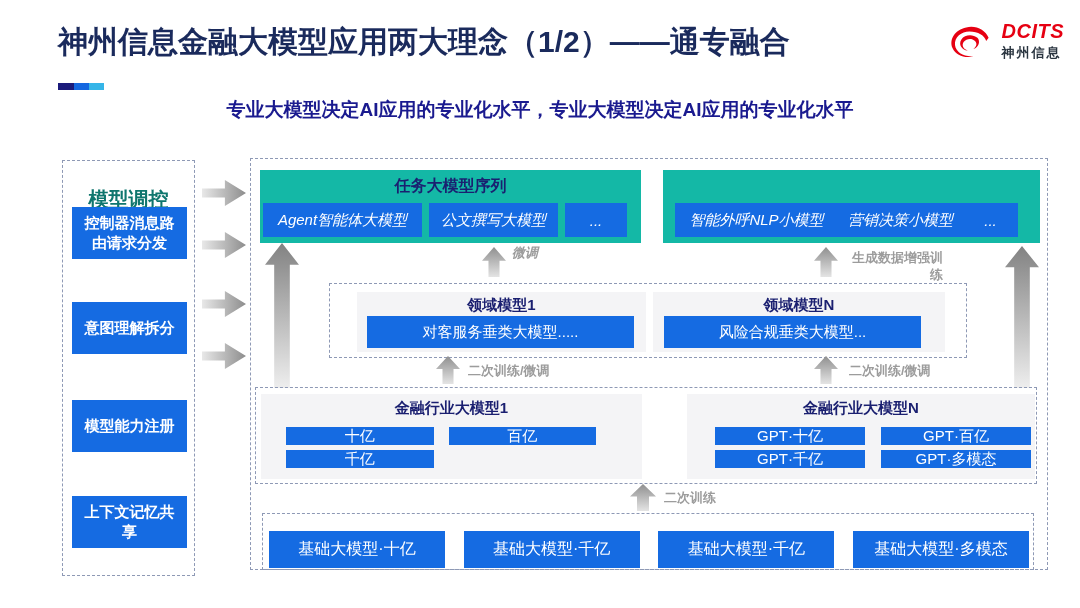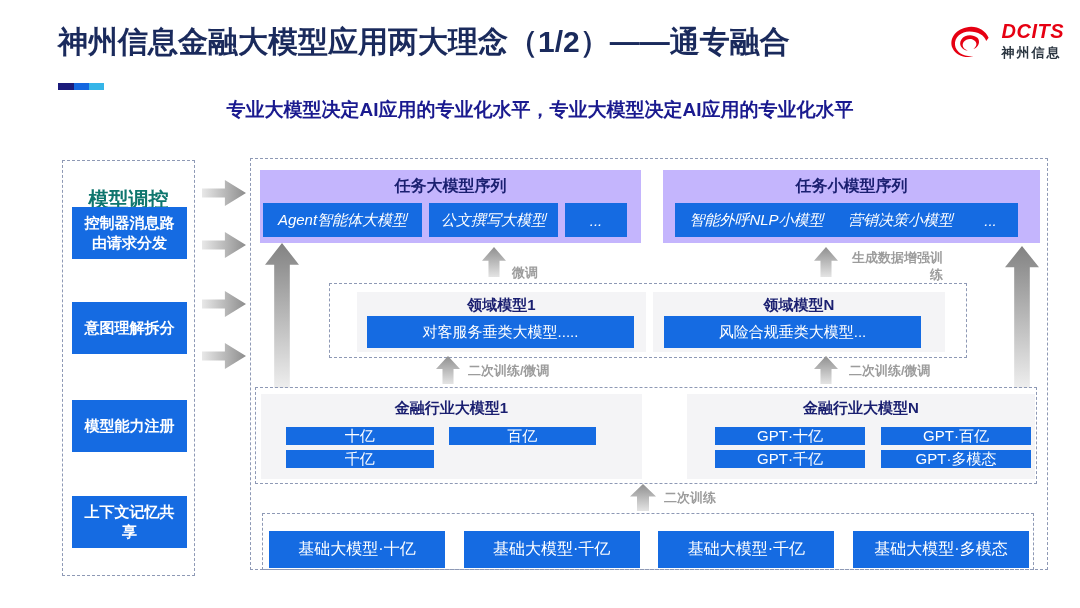--- a/index.html
+++ b/index.html
@@ -40,30 +40,30 @@
                  background:linear-gradient(to bottom,#828282,#EEEEEE);
                  clip-path:polygon(50% 0,100% 15%,73% 15%,73% 100%,27% 100%,27% 15%,0 15%); }
   .ta-left { left:265px; top:243px; height:145px; }
   .ta-right { left:1005px; top:246px; height:142px; }
   .ua-finetune { left:482px; top:247px; }
   .ua-gen { left:814px; top:247px; }
   .ua-sec1 { left:436px; top:356px; height:28px; }
   .ua-sec2 { left:814px; top:356px; height:28px; }
   .ua-retrain { left:630px; top:484px; height:27px; width:26px; }
   .alabel { position:absolute; font-size:13px; font-weight:bold; color:#9C9C9C; }
-  .lbl-finetune { left:512px; top:264px; }
+  .lbl-finetune { left:512px; top:244px;font-style:italic; }
   .lbl-gen { left:843px; top:250px; width:100px; text-align:right; line-height:1.3; }
   .lbl-sec1 { left:468px; top:362px; }
   .lbl-sec2 { left:849px; top:362px; }
   .lbl-retrain { left:664px; top:489px; }
 
   
   .main-frame { position:absolute; left:250px; top:158px; width:798px; height:412px; border:1px dashed #8E99B5; }
 
-  .panel { position:absolute; background:#c4b5fd; }
+  .panel { position:absolute; background:#14b8a6; }
   .panel-title { text-align:center; font-weight:bold; color:#1A1F70; }
   .btn { background:#156BE2; color:#fff; display:flex; align-items:center; justify-content:center; font-size:15px; }
 
   .task-large { left:260px; top:170px; width:381px; height:73px; }
   .task-small { left:663px; top:170px; width:377px; height:73px; }
   .task-large .panel-title, .task-small .panel-title { font-size:16px; padding-top:6px; }
   .task-btns { position:absolute; top:33px; display:flex; gap:7px; }
   .task-large .task-btns { left:3px; }
   .task-small .task-btns { left:12px; gap:0; }
   .task-btns .btn { height:34px;font-style:italic; }
@@ -134,21 +134,20 @@
   <div class="panel task-large">
     <div class="panel-title">任务大模型序列</div>
     <div class="task-btns">
       <div class="btn tl0">Agent智能体大模型</div>
       <div class="btn tl1">公文撰写大模型</div>
       <div class="btn tl2">...</div>
     </div>
   </div>
 
   <div class="panel task-small">
-    <div class="panel-title">任务小模型序列</div>
     <div class="task-btns">
       <div class="btn ts0">智能外呼NLP小模型</div>
       <div class="btn ts1">营销决策小模型</div>
       <div class="btn ts2">...</div>
     </div>
   </div>
 
   <div class="uarrow-tall ta-left"></div>
   <div class="uarrow-tall ta-right"></div>
 

